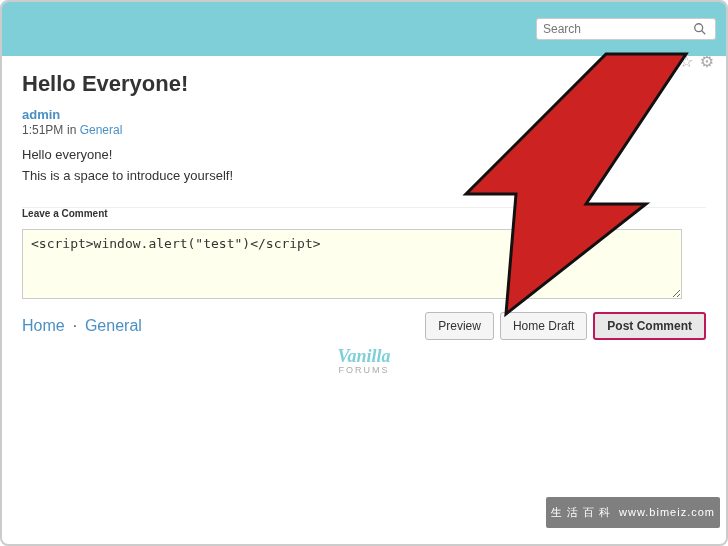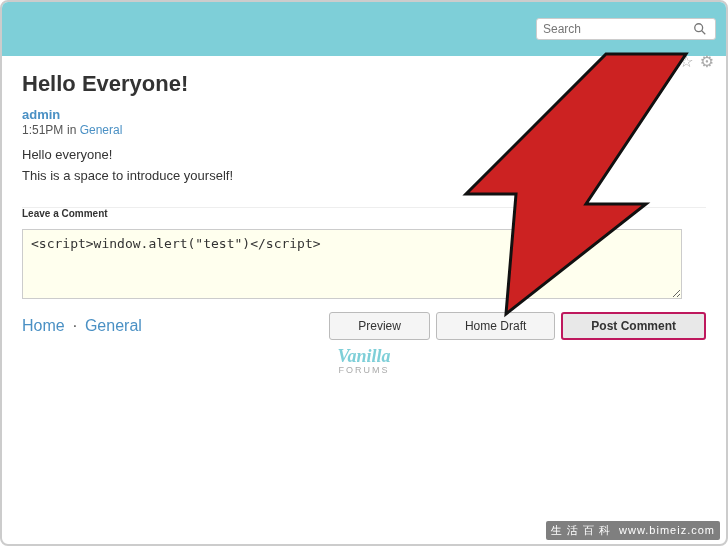--- a/index.html
+++ b/index.html
@@ -139,21 +139,21 @@
       color: #555;
       margin: 0 3px;
     }
 
     .action-buttons {
       display: flex;
       gap: 6px;
     }
 
     .btn {
-      padding: 5px 28px;
+      padding: 5px 12px;
       font-size: 12px;
       border: 1px solid #bbb;
       border-radius: 3px;
       background: #f5f5f5;
       cursor: pointer;
       color: #333;
     }
 
     .btn-primary {
       background: #e8e8e8;
@@ -206,26 +206,26 @@
       right: 0;
       width: 320px;
       height: 280px;
       pointer-events: none;
       z-index: 10;
     }
 
     
     .cn-watermark {
       position: absolute;
-      bottom: 4px;
+      bottom: 16px;
       right: 6px;
       font-size: 11px;
       color: #fff;
       background: rgba(0,0,0,0.5);
-      padding: 2px 5px;
+      padding: 8px 5px;
       border-radius: 2px;
       z-index: 20;
       letter-spacing: 1px;
       text-align: center;
     }
   </style>
 </head>
 <body>
 
 <div class="browser-frame">

